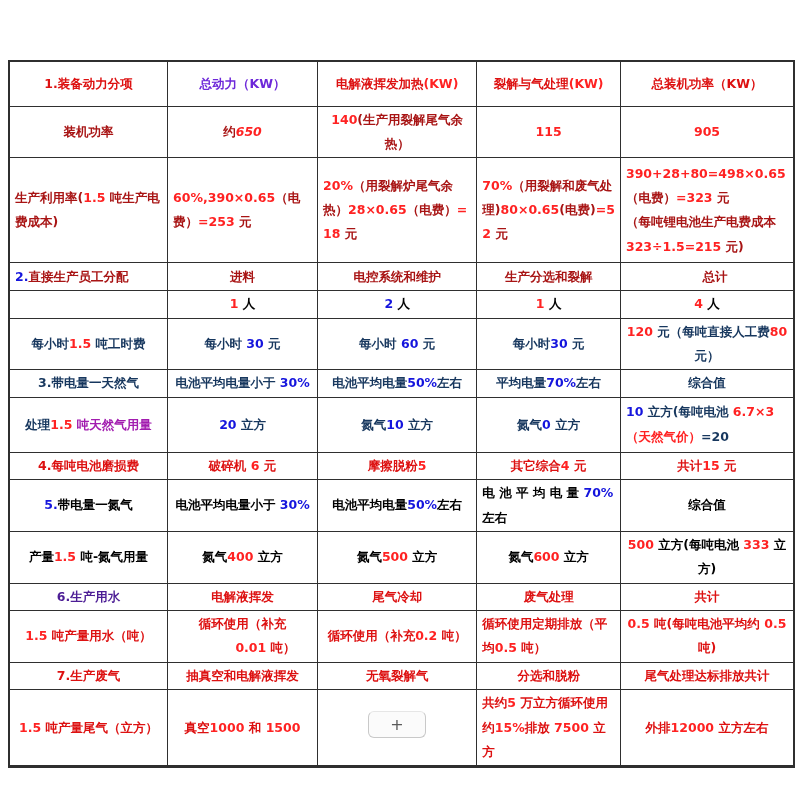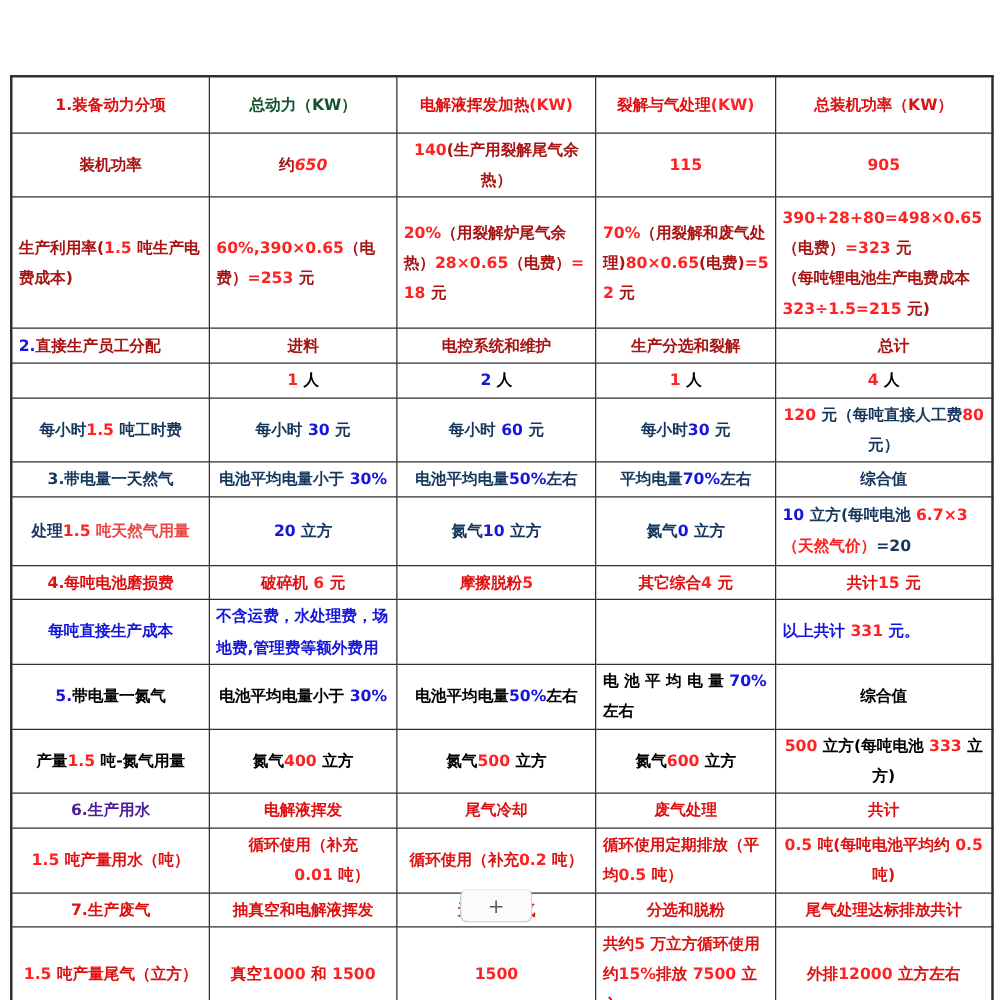--- a/index.html
+++ b/index.html
@@ -35,21 +35,21 @@
     <colgroup>
         <col style="width: 20.2%;">
         <col style="width: 19.1%;">
         <col style="width: 20.3%;">
         <col style="width: 18.3%;">
         <col style="width: 22.1%;">
       </colgroup>
     <tbody>
         <tr style="height: 45px;">
           <td class="c"><span class="seg" style="color: rgb(221, 17, 17);">1.装备动力分项</span></td>
-          <td class="c"><span class="seg" style="color: #14532d;">总动力（KW）</span></td>
+          <td class="c"><span class="seg" style="color: #6d28d9;">总动力（KW）</span></td>
           <td class="c"><span class="seg" style="color: rgb(221, 17, 17);">电解液挥发加热</span><span class="seg" style="color: rgb(255, 34, 34);">(KW)</span></td>
           <td class="c"><span class="seg" style="color: rgb(221, 17, 17);">裂解与气处理</span><span class="seg" style="color: rgb(255, 34, 34);">(KW)</span></td>
           <td class="c"><span class="seg" style="color: rgb(221, 17, 17);">总装机功率（KW）</span></td>
         </tr>
         <tr style="height: 40px;">
           <td class="c"><span class="seg" style="color: rgb(168, 20, 20);">装机功率</span></td>
           <td class="c"><span class="seg" style="color: rgb(168, 20, 20);">约</span><span class="seg" style="color: rgb(255, 34, 34); font-style: italic;">650</span></td>
           <td class="c"><span class="seg" style="color: rgb(255, 34, 34);">140</span><span class="seg" style="color: rgb(168, 20, 20);">(生产用裂解尾气余热）</span></td>
           <td class="c"><span class="seg" style="color: rgb(255, 34, 34);">115</span></td>
           <td class="c"><span class="seg" style="color: rgb(255, 34, 34);">905</span></td>
@@ -84,39 +84,32 @@
           <td class="c"><span class="seg" style="color: rgb(255, 34, 34);">120</span><span class="seg" style="color: rgb(23, 55, 94);"> 元（每吨直接人工费</span><span class="seg" style="color: rgb(255, 34, 34);">80</span><span class="seg" style="color: rgb(23, 55, 94);"> 元）</span></td>
         </tr>
         <tr style="height: 25px;">
           <td class="c"><span class="seg" style="color: rgb(23, 55, 94);">3.带电量一天然气</span></td>
           <td class="c"><span class="seg" style="color: rgb(23, 55, 94);">电池平均电量小于 </span><span class="seg" style="color: rgb(21, 21, 221);">30%</span></td>
           <td class="c"><span class="seg" style="color: rgb(23, 55, 94);">电池平均电量</span><span class="seg" style="color: rgb(21, 21, 221);">50%</span><span class="seg" style="color: rgb(23, 55, 94);">左右</span></td>
           <td class="c"><span class="seg" style="color: rgb(23, 55, 94);">平均电量</span><span class="seg" style="color: rgb(21, 21, 221);">70%</span><span class="seg" style="color: rgb(23, 55, 94);">左右</span></td>
           <td class="c"><span class="seg" style="color: rgb(23, 55, 94);">综合值</span></td>
         </tr>
         <tr style="height: 55px;">
-          <td class="c"><span class="seg" style="color: rgb(23, 55, 94);">处理</span><span class="seg" style="color: rgb(255, 34, 34);">1.5</span><span class="seg" style="color: #ef4444; margin-top: 44px;"> 吨天然气用量</span></td>
+          <td class="c"><span class="seg" style="color: rgb(23, 55, 94);">处理</span><span class="seg" style="color: rgb(255, 34, 34);">1.5</span><span class="seg" style="color: #a21caf; margin-top: 44px;"> 吨天然气用量</span></td>
           <td class="c"><span class="seg" style="color: rgb(21, 21, 221);">20</span><span class="seg" style="color: rgb(23, 55, 94);"> 立方</span></td>
           <td class="c"><span class="seg" style="color: rgb(23, 55, 94);">氮气</span><span class="seg" style="color: rgb(21, 21, 221);">10</span><span class="seg" style="color: rgb(23, 55, 94);"> 立方</span></td>
           <td class="c"><span class="seg" style="color: rgb(23, 55, 94);">氮气</span><span class="seg" style="color: rgb(21, 21, 221);">0</span><span class="seg" style="color: rgb(23, 55, 94);"> 立方</span></td>
           <td class="l"><span class="seg" style="color: rgb(21, 21, 221);">10</span><span class="seg" style="color: rgb(23, 55, 94);"> 立方(每吨电池 </span><span class="seg" style="color: rgb(255, 34, 34);">6.7×3（天然气价）</span><span class="seg" style="color: rgb(23, 55, 94);">=20</span></td>
         </tr>
         <tr style="height: 27px;">
           <td class="c"><span class="seg" style="color: rgb(221, 17, 17);">4.每吨电池磨损费</span></td>
           <td class="c"><span class="seg" style="color: rgb(221, 17, 17);">破碎机 </span><span class="seg" style="color: rgb(255, 34, 34);">6</span><span class="seg" style="color: rgb(221, 17, 17);"> 元</span></td>
           <td class="c"><span class="seg" style="color: rgb(221, 17, 17);">摩擦脱粉</span><span class="seg" style="color: rgb(255, 34, 34);">5</span></td>
           <td class="c"><span class="seg" style="color: rgb(221, 17, 17);">其它综合</span><span class="seg" style="color: rgb(255, 34, 34);">4</span><span class="seg" style="color: rgb(221, 17, 17);"> 元</span></td>
           <td class="c"><span class="seg" style="color: rgb(221, 17, 17);">共计</span><span class="seg" style="color: rgb(255, 34, 34);">15</span><span class="seg" style="color: rgb(221, 17, 17);"> 元</span></td>
-        </tr>
-        <tr style="height: 50px;">
-          <td class="c"><span class="seg" style="color: rgb(21, 21, 221);">每吨直接生产成本</span></td>
-          <td class="l"><span class="seg" style="color: rgb(21, 21, 221);">不含运费，水处理费，场地费,管理费等额外费用</span></td>
-          <td class="c"></td>
-          <td class="c"></td>
-          <td class="l"><span class="seg" style="color: rgb(21, 21, 221);">以上共计 </span><span class="seg" style="color: rgb(255, 34, 34);">331</span><span class="seg" style="color: rgb(21, 21, 221);"> 元。</span></td>
         </tr>
         <tr style="height: 49px;">
           <td class="c"><span class="seg" style="color: rgb(21, 21, 221);">5.</span><span class="seg" style="color: rgb(0, 0, 0);">带电量一氮气</span></td>
           <td class="c"><span class="seg" style="color: rgb(0, 0, 0);">电池平均电量小于 </span><span class="seg" style="color: rgb(21, 21, 221);">30%</span></td>
           <td class="c"><span class="seg" style="color: rgb(0, 0, 0);">电池平均电量</span><span class="seg" style="color: rgb(21, 21, 221);">50%</span><span class="seg" style="color: rgb(0, 0, 0);">左右</span></td>
           <td class="l"><span class="seg" style="color: rgb(0, 0, 0);">电 池 平 均 电 量 </span><span class="seg" style="color: rgb(21, 21, 221);">70%</span><span class="seg" style="color: rgb(0, 0, 0);">左右</span></td>
           <td class="c"><span class="seg" style="color: rgb(0, 0, 0);">综合值</span></td>
         </tr>
         <tr style="height: 27px;">
           <td class="c"><span class="seg" style="color: rgb(0, 0, 0);">产量</span><span class="seg" style="color: rgb(255, 34, 34);">1.5</span><span class="seg" style="color: rgb(0, 0, 0);"> 吨-氮气用量</span></td>

